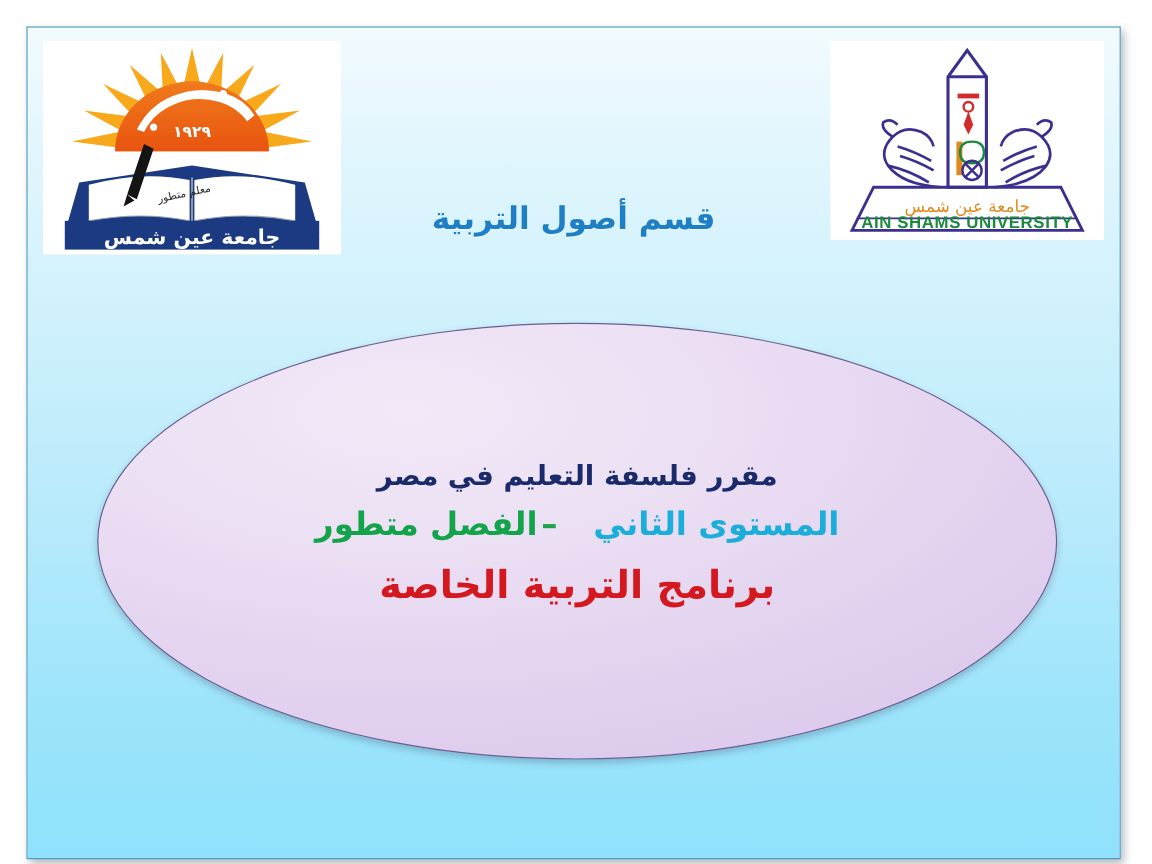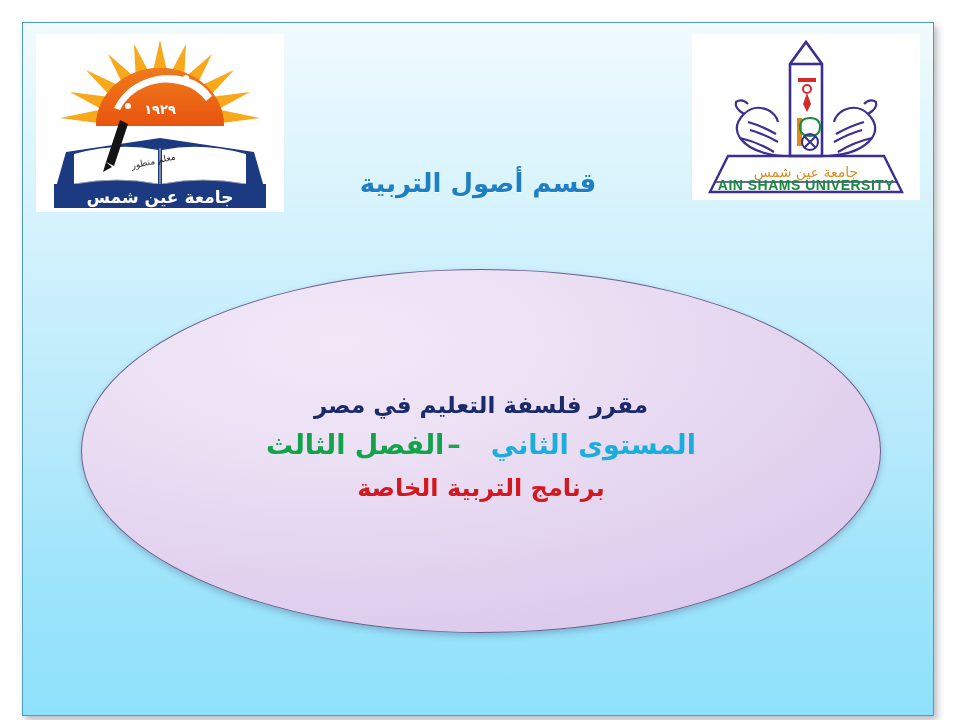--- a/index.html
+++ b/index.html
@@ -120,21 +120,21 @@
     font-size: 27px;
     font-weight: 700;
     line-height: 1.7;
     white-space: nowrap;
   }
   .line2 .lvl   { color: #1baedb; margin-left: 27px; }
   .line2 .dash  { color: #1fa34a; padding: 0 3px; }
   .line2 .term  { color: #13a44b; }
 
   .line3 {
-    font-size: 24px;
+    font-size: 32px;
     font-weight: 700;
     color: #d31820;
     line-height: 1.7;
     white-space: nowrap;
   }
 </style>
 </head>
 <body>
 
 <div id="stage">
@@ -235,20 +235,20 @@
         <text x="114" y="156" font-family="Liberation Sans, sans-serif" font-size="14" fill="#1a8a3c" text-anchor="middle" font-weight="700" letter-spacing="0.5">AIN SHAMS UNIVERSITY</text>
       </svg>
     </div>
 
     <div class="dept-heading">قسم أصول التربية</div>
 
     <div class="ellipse">
       <div class="ellipse-text">
         <div class="line1">مقرر فلسفة التعليم في مصر</div>
         <div class="line2">
-          <span class="lvl">المستوى الثاني</span><span class="dash">–</span><span class="term">الفصل الثالث</span>
+          <span class="lvl">المستوى الثاني</span><span class="dash">–</span><span class="term">الفصل متطور</span>
         </div>
         <div class="line3">برنامج التربية الخاصة</div>
       </div>
     </div>
 
   </div>
 </div>
 
 </body></html>

